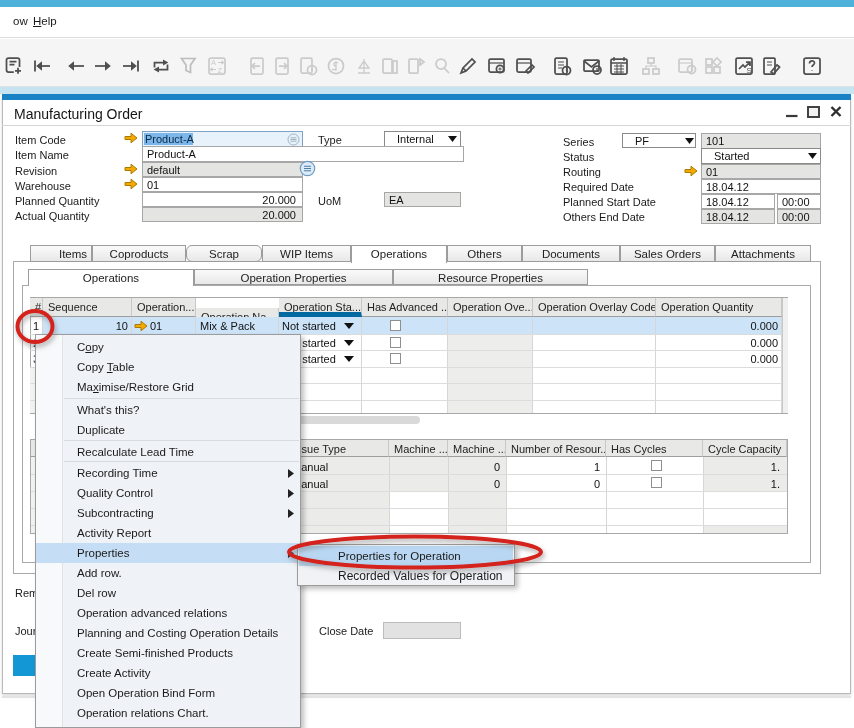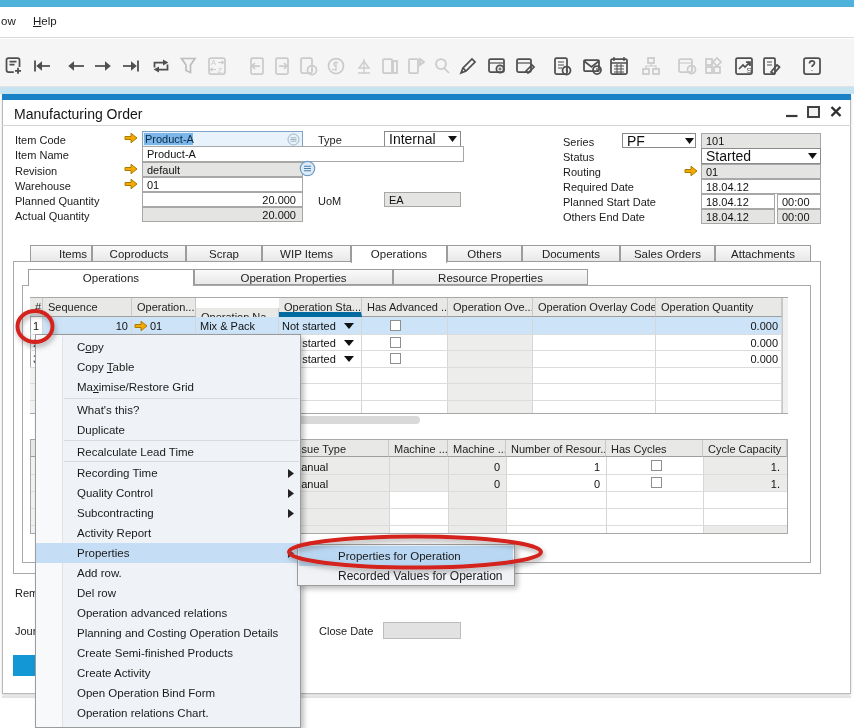--- a/index.html
+++ b/index.html
@@ -1,37 +1,37 @@
 <!DOCTYPE html>
 <html><head><meta charset="utf-8"><style>
 html,body{margin:0;padding:0;}
 body{width:854px;height:728px;position:relative;background:#fff;overflow:hidden;
  font-family:"Liberation Sans",sans-serif;-webkit-font-smoothing:antialiased;}
 div{position:absolute;box-sizing:border-box;}
 .lb{font-size:11px;color:#1a1a1a;line-height:14px;white-space:nowrap;}
 .fld{border:1px solid #a7a7a7;background:#fff;font-size:11px;color:#111;line-height:13px;
  padding:1px 0 0 4px;white-space:nowrap;overflow:hidden;}
 .dis{background:#e4e4e3;}
-.dd{border:1px solid #8a8a8a;background:#fff;font-size:14px;color:#111;line-height:13px;
- padding:1px 0 0 4px;white-space:nowrap;}
+.dd{border:1px solid #8a8a8a;background:#fff;font-size:11px;color:#111;line-height:13px;
+ padding:1px 0 0 12px;white-space:nowrap;}
 .tab{border:1px solid #9c9c9c;background:linear-gradient(#fafafa,#e8e8e8);font-size:11.5px;
  color:#222;text-align:center;line-height:16px;white-space:nowrap;}
 .tabact{background:#fff;border-bottom:none;z-index:5;}
 .gh{background:#e8e8e6;border-right:1px solid #c8c8c8;font-size:11px;color:#222;
  line-height:18px;padding-left:5px;white-space:nowrap;overflow:hidden;}
 .gc{font-size:11px;color:#111;line-height:16px;white-space:nowrap;overflow:hidden;}
 .mi{left:77px;width:225px;height:20px;font-size:11.5px;color:#1a1a1a;line-height:20px;white-space:nowrap;}
 .sep{left:64px;width:235px;height:1px;background:#d7dade;}
 .cb{width:11px;height:11px;border:1px solid #8f8f8f;background:#fff;}
 svg{position:absolute;overflow:visible;}
 </style></head><body>
 
 <div style="left:0;top:0;width:854px;height:7px;background:#4fb2da;"></div>
 <div style="left:0;top:7px;width:854px;height:31px;background:#fff;border-bottom:1px solid #dcdcdc;"></div>
-<div style="left:1px;top:15px;font-size:11.5px;color:#1a1a1a;">ow</div>
+<div style="left:1px;top:15px;font-size:11.5px;color:#1a1a1a;padding-left:12px;">ow</div>
 <div style="left:33px;top:15px;font-size:11.5px;color:#1a1a1a;"><span style="text-decoration:underline">H</span>elp</div>
 <div style="left:0;top:39px;width:854px;height:48px;background:#f5f5f5;border-bottom:1px solid #e2e2e2;"></div>
 <div style="left:0;top:87px;width:854px;height:7px;background:#c5e3f1;"></div>
 <svg style="left:3px;top:55px" width="22" height="22" viewBox="0 0 22 22" fill="none" stroke="#4f4f4f" stroke-width="1.75">
     <rect x="3.5" y="3" width="13" height="14" rx="2"></rect>
     <path d="M6.5 6.5h7M6.5 9.5h5"></path>
     <rect x="10.8" y="12" width="8.5" height="8" fill="#f5f5f5" stroke="none"></rect>
     <path d="M15 12.8v6M12 15.8h6" stroke-width="1.8"></path>
   </svg>
 <svg style="left:30px;top:55px" width="22" height="22" viewBox="0 0 22 22" fill="none" stroke="#4f4f4f" stroke-width="1.75">
@@ -234,21 +234,21 @@
   </svg>
 <div class="fld dis" style="left:701px;top:164px;width:120px;height:15px;">01</div>
 <div class="fld" style="left:701px;top:179px;width:120px;height:15px;">18.04.12</div>
 <div class="fld" style="left:701px;top:194px;width:74px;height:15px;">18.04.12</div>
 <div class="fld" style="left:777px;top:194px;width:44px;height:15px;">00:00</div>
 <div class="fld dis" style="left:701px;top:209px;width:74px;height:15px;">18.04.12</div>
 <div class="fld dis" style="left:777px;top:209px;width:44px;height:15px;">00:00</div>
 <div style="left:13px;top:261px;width:808px;height:313px;border:1px solid #a9a9a9;background:#fff;"></div>
 <div class="tab" style="left:30px;top:245px;width:62px;height:17px;padding-left:24px;">Items</div>
 <div class="tab" style="left:92px;top:245px;width:94px;height:17px;">Coproducts</div>
-<div class="tab" style="left:186px;top:245px;width:76px;height:17px;">Scrap</div>
+<div class="tab" style="left:186px;top:245px;width:76px;height:17px;border-radius:6px;">Scrap</div>
 <div class="tab" style="left:262px;top:245px;width:89px;height:17px;">WIP Items</div>
 <div class="tab tabact" style="left:351px;top:245px;width:96px;height:18px;">Operations</div>
 <div class="tab" style="left:447px;top:245px;width:75px;height:17px;">Others</div>
 <div class="tab" style="left:522px;top:245px;width:98px;height:17px;">Documents</div>
 <div class="tab" style="left:620px;top:245px;width:95px;height:17px;">Sales Orders</div>
 <div class="tab" style="left:715px;top:245px;width:96px;height:17px;">Attachments</div>
 <div style="left:22px;top:285px;width:789px;height:278px;border:1px solid #a9a9a9;background:#fff;"></div>
 <div class="tab tabact" style="left:28px;top:269px;width:166px;height:17px;">Operations</div>
 <div class="tab" style="left:194px;top:269px;width:199px;height:16px;">Operation Properties</div>
 <div class="tab" style="left:393px;top:269px;width:195px;height:16px;">Resource Properties</div>

